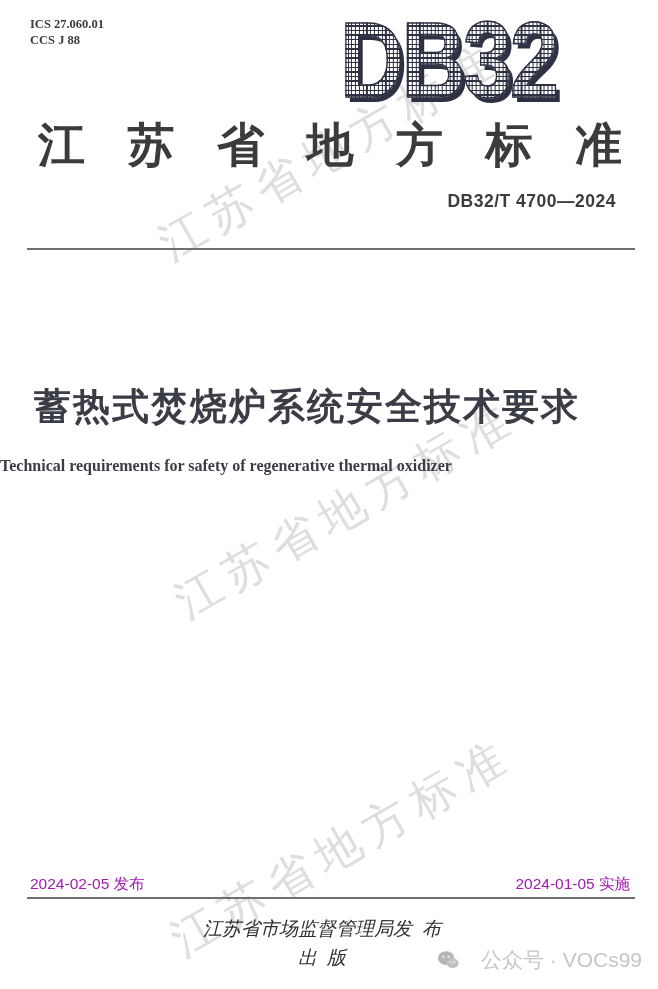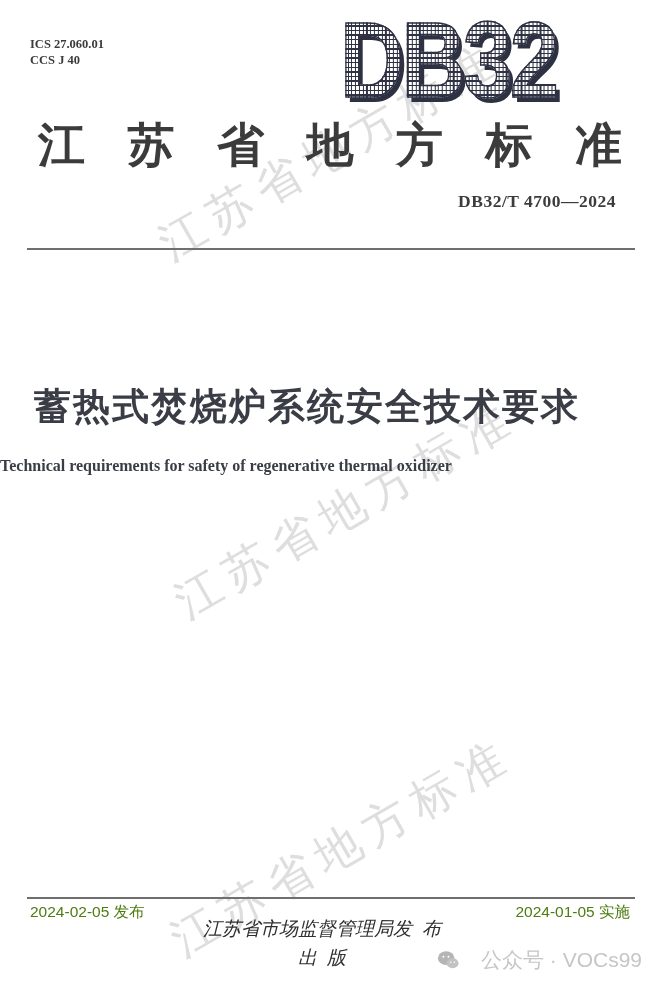--- a/index.html
+++ b/index.html
@@ -26,21 +26,21 @@
     z-index: 0;
   }
   .wm-1 { left: 330px; top: 152px; }
   .wm-2 { left: 346px; top: 510px; }
   .wm-3 { left: 342px; top: 848px; }
 
   .layer { position: absolute; z-index: 2; }
 
   
   .codes { left: 30px; top: 17px; font-family: "Liberation Serif", serif;
-           font-weight: bold; font-size: 12.5px; color: #3c3c3c; line-height: 1.25; margin-top: 20px; }
+           font-weight: bold; font-size: 12.5px; color: #3c3c3c; line-height: 1.25; }
 
   
   .logo-wrap { left: 340px; top: 6px; width: 250px; height: 110px; }
   .logo-inner {
     position: relative; width: 100%; height: 100%;
     transform: scaleX(0.82); transform-origin: left top;
   }
   .logo-txt {
     position: absolute; left: 0; top: 0;
     font-family: "Liberation Sans", sans-serif;
@@ -64,21 +64,21 @@
     left: 38px; top: 118px; width: 584px;
     font-family: "Liberation Serif", serif;
     font-weight: bold; font-size: 47px; color: #3b3b3b;
     text-align: justify; text-align-last: justify;
     line-height: 1.15;
   }
 
   
   .std-number {
     right: 42px; top: 191px;
-    font-family: Liberation Serif, serif;
+    font-family: Liberation Sans, sans-serif;
     font-weight: bold; font-size: 17.5px; color: #3c3c3c;
     letter-spacing: 0.5px;
     margin-left: 13px;
   }
 
   
   .rule { left: 27px; width: 608px; height: 2px; background: #6f6f6f; }
   .rule-top { top: 248px; }
   .rule-bottom { top: 897px; }
 
@@ -94,21 +94,21 @@
     left: 0; top: 457px; width: 658px;
     font-family: "Liberation Serif", serif;
     font-weight: bold; font-size: 16px; color: #3a3d45;
   }
 
   
   .date-row {
     left: 30px; top: 874px; width: 600px;
     display: flex; justify-content: space-between;
     font-family: "Liberation Sans", sans-serif;
-    font-size: 15.5px; color: #4d7c0f; margin-top: 28px;
+    font-size: 15.5px; color: #a21caf;
   }
 
   
   .publisher {
     left: 188px; top: 915px; width: 268px;
     font-family: "Liberation Sans", sans-serif;
     font-size: 19px; color: #2f2f2f;
     line-height: 1.5;
   }
   .pub-row { display: flex; justify-content: center; font-style: italic; }
@@ -127,21 +127,21 @@
 </style>
 </head>
 <body>
 
 <div class="watermark wm-1">江苏省地方标准</div>
 <div class="watermark wm-2">江苏省地方标准</div>
 <div class="watermark wm-3">江苏省地方标准</div>
 
 <div class="layer codes">
   <div>ICS  27.060.01</div>
-  <div>CCS  J  40</div>
+  <div>CCS  J  88</div>
 </div>
 
 <div class="layer logo-wrap">
   <div class="logo-inner">
     <span class="logo-txt logo-shadow">DB32</span>
     <span class="logo-txt logo-face">DB32</span>
   </div>
 </div>
 
 <div class="layer std-type">江苏省地方标准</div>

